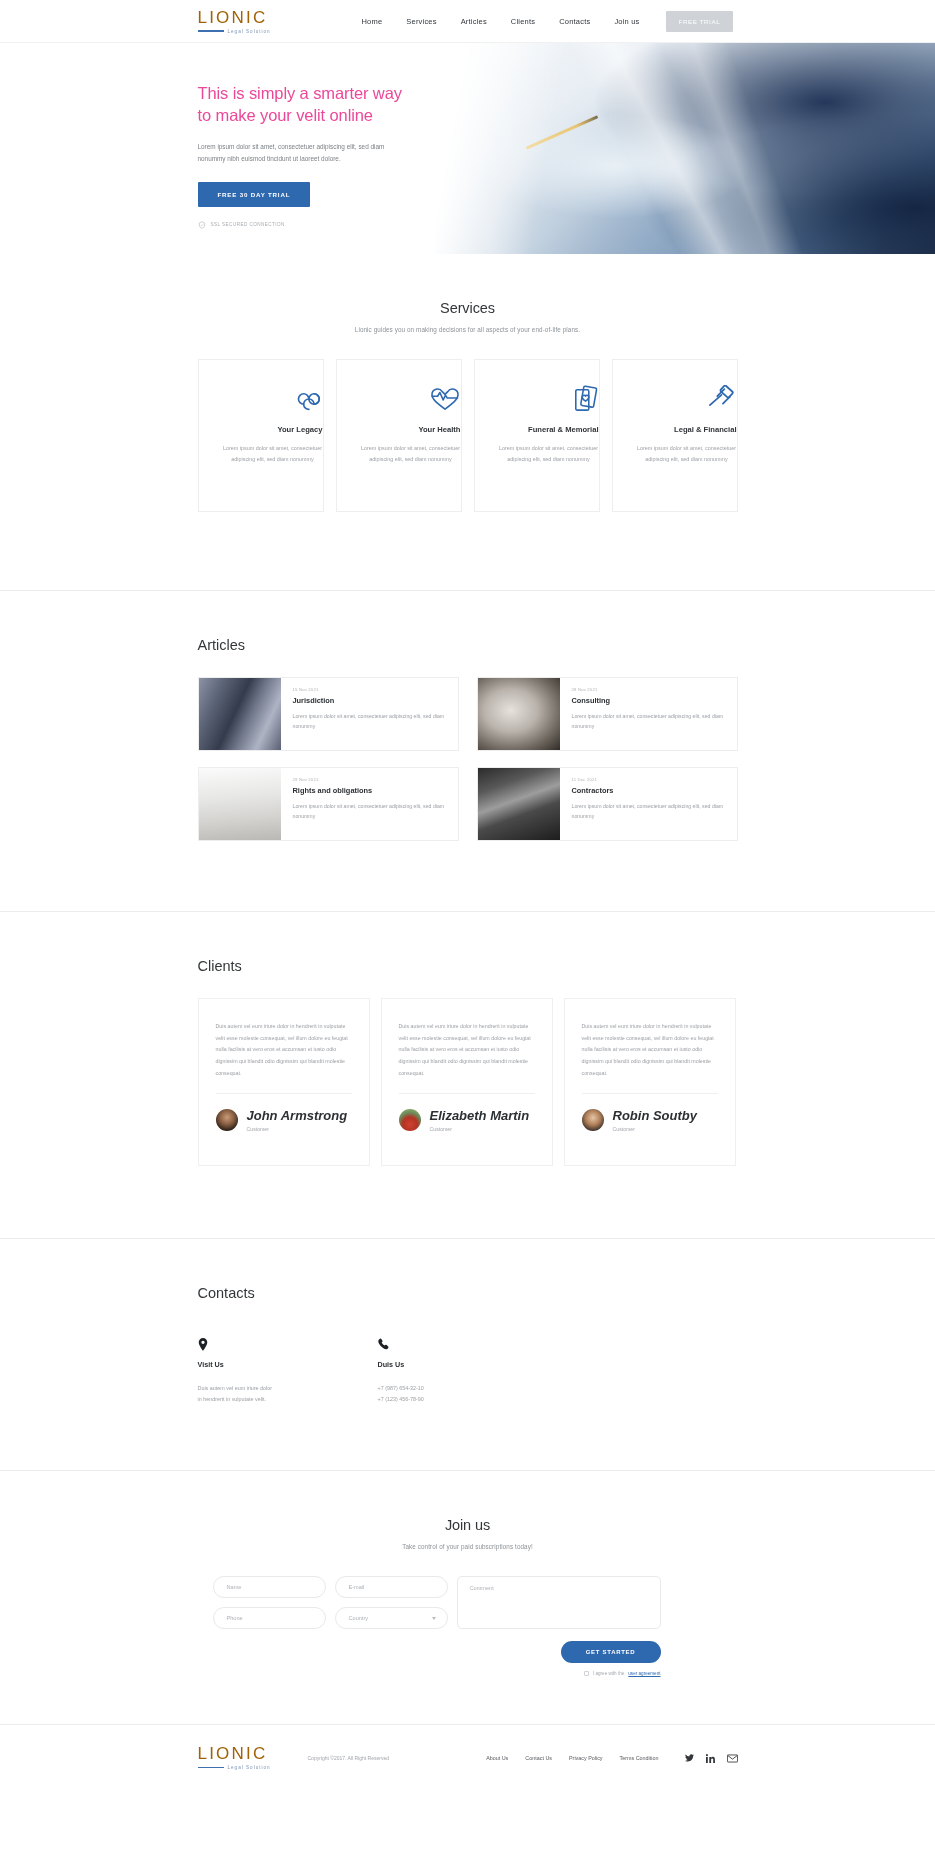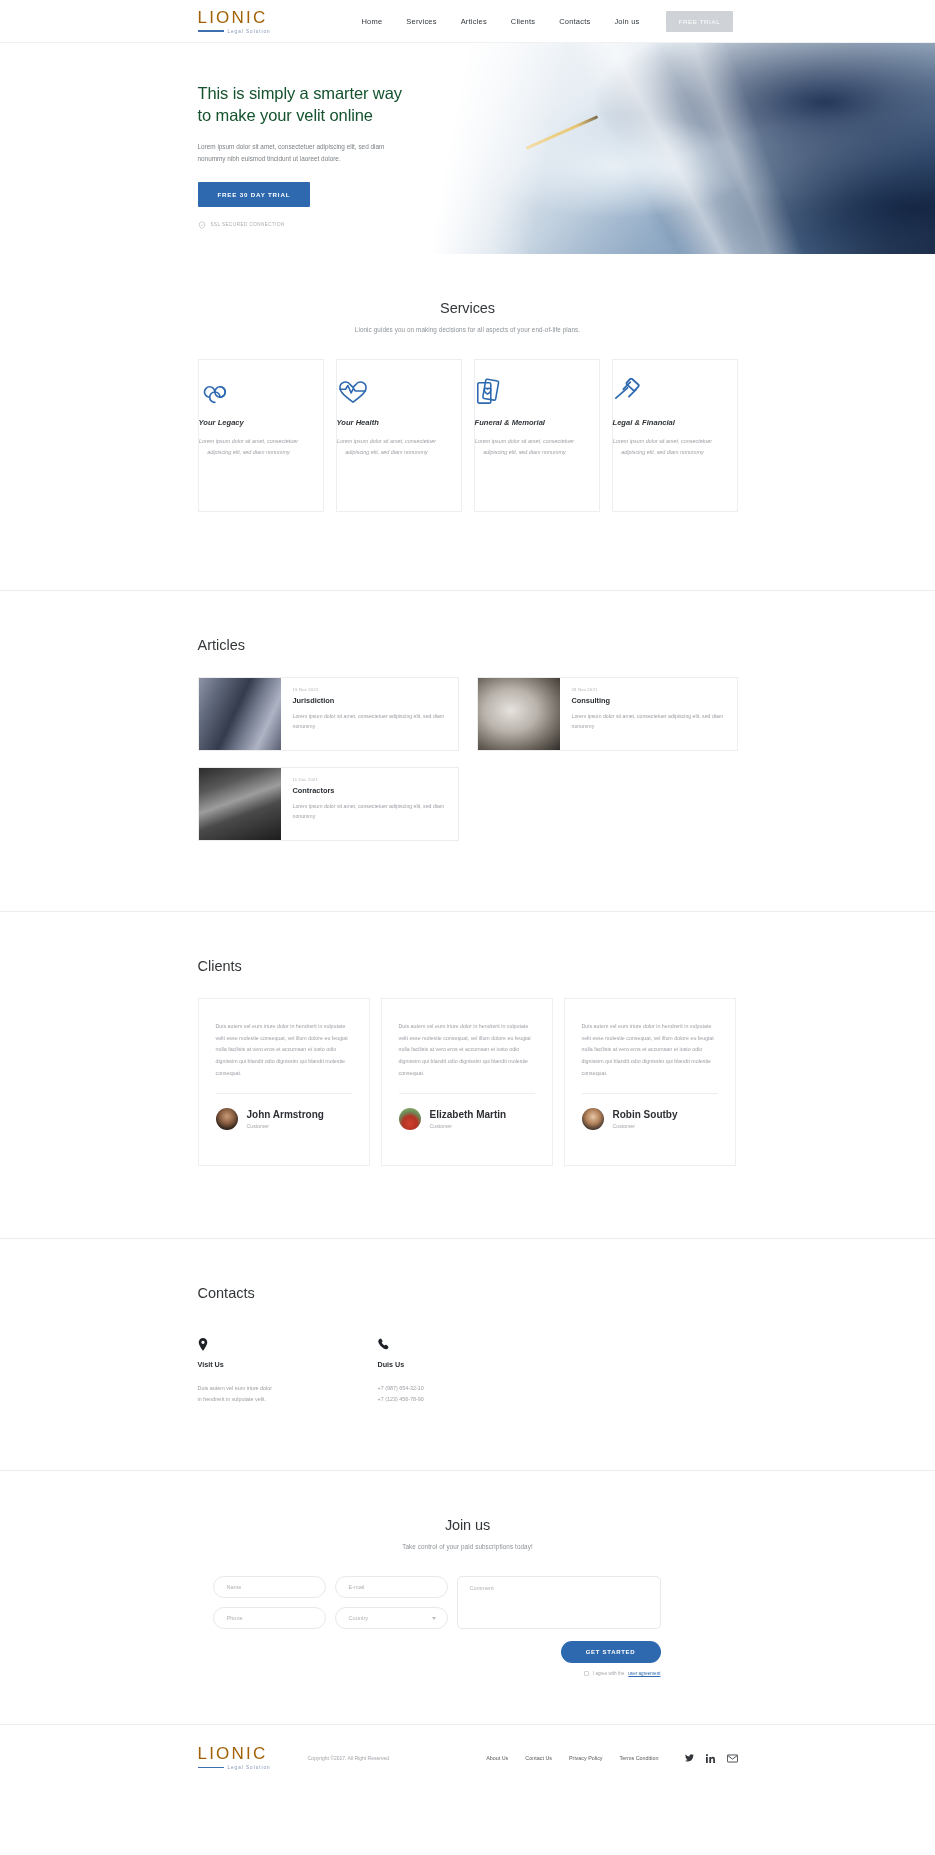--- a/index.html
+++ b/index.html
@@ -114,21 +114,21 @@
     position: relative;
     width: 540px;
     margin: 0 auto;
     padding-top: 40px;
     z-index: 3;
   }
   .hero h1 {
     font-size: 16.5px;
     line-height: 1.33;
     font-weight: 400;
-    color: #14532d;
+    color: #ec4899;
     letter-spacing: -.1px;
   }
   .hero p.lead {
     margin-top: 14px;
     font-size: 6.4px;
     line-height: 1.85;
     color: #7d8287;
     max-width: 205px;
   }
   .hero-cta {
@@ -179,23 +179,22 @@
     display: flex;
     gap: 12px;
   }
   .svc-card {
     width: 126px;
     height: 153px;
     border: 1px solid #eceef0;
     background: #fff;
     display: flex;
     flex-direction: column;
-    align-items: flex-start;
-    padding-top: 15px;
-    font-style: italic;
+    align-items: flex-end;
+    padding-top: 22px;
   }
   .svc-icon { height: 34px; display:flex; align-items:center; justify-content:center; }
   .svc-name {
     margin-top: 9px;
     font-size: 7.6px;
     font-weight: 700;
     color: #303438;
   }
   .svc-desc {
     margin-top: 9px;
@@ -270,21 +269,21 @@
     font-size: 5.3px;
     line-height: 2.2;
     color: #9b9fa4;
   }
   .cli-rule { height:1px; background:#eeeff0; margin-top: 14px; }
   .cli-person { display:flex; align-items:center; gap: 9px; margin-top: 14px; }
   .avatar { width: 22px; height: 22px; border-radius: 50%; flex:none; }
   .av1 { background: radial-gradient(circle at 50% 38%, #c99b78 0%, #8a5f42 40%, #241b15 78%, #100c0a 100%); }
   .av2 { background: radial-gradient(circle at 50% 70%, #d1412e 0%, #b33324 38%, #6d8a5a 62%, #9ec06f 100%); }
   .av3 { background: radial-gradient(circle at 50% 40%, #e6c6a8 0%, #b07f58 42%, #2f2a28 80%, #161413 100%); }
-  .cli-name { font-size: 10px; font-weight: 700; color: #2c3034; }
+  .cli-name { font-size: 13px; font-weight: 700; color: #2c3034; font-style: italic; }
   .cli-role { font-size: 5.2px; color: #a2a6ab; margin-top: 3px; }
 
   
   .contacts { padding-top: 46px; padding-bottom: 66px; }
   .con-grid {
     width: 540px;
     margin: 36px auto 0;
     display: flex;
   }
   .con-col { width: 180px; }
@@ -488,20 +487,28 @@
 
       <div class="art-card">
         <div class="art-thumb th2"></div>
         <div class="art-body">
           <div class="art-date">28 Nov 2021</div>
           <div class="art-title">Consulting</div>
           <div class="art-desc">Lorem ipsum dolor sit amet, consectetuer adipiscing elit, sed diam nonummy</div>
         </div>
       </div>
 
+      <div class="art-card">
+        <div class="art-thumb th3"></div>
+        <div class="art-body">
+          <div class="art-date">29 Nov 2021</div>
+          <div class="art-title">Rights and obligations</div>
+          <div class="art-desc">Lorem ipsum dolor sit amet, consectetuer adipiscing elit, sed diam nonummy</div>
+        </div>
+      </div>
 
       <div class="art-card">
         <div class="art-thumb th4"></div>
         <div class="art-body">
           <div class="art-date">11 Dec 2021</div>
           <div class="art-title">Contractors</div>
           <div class="art-desc">Lorem ipsum dolor sit amet, consectetuer adipiscing elit, sed diam nonummy</div>
         </div>
       </div>
 

